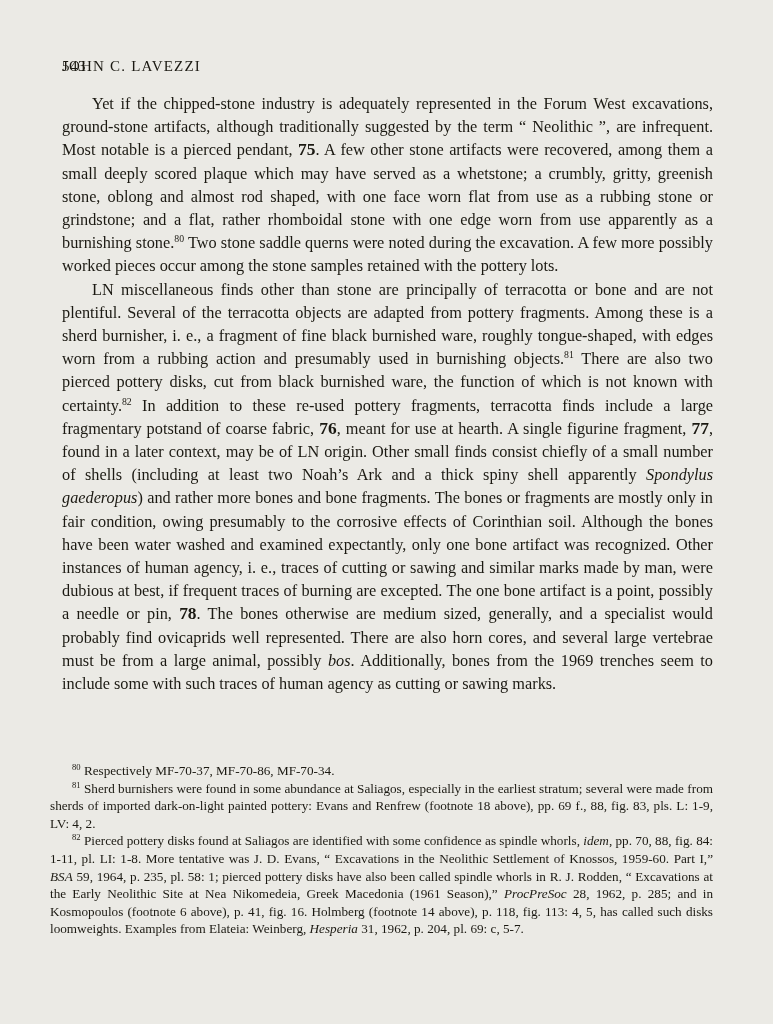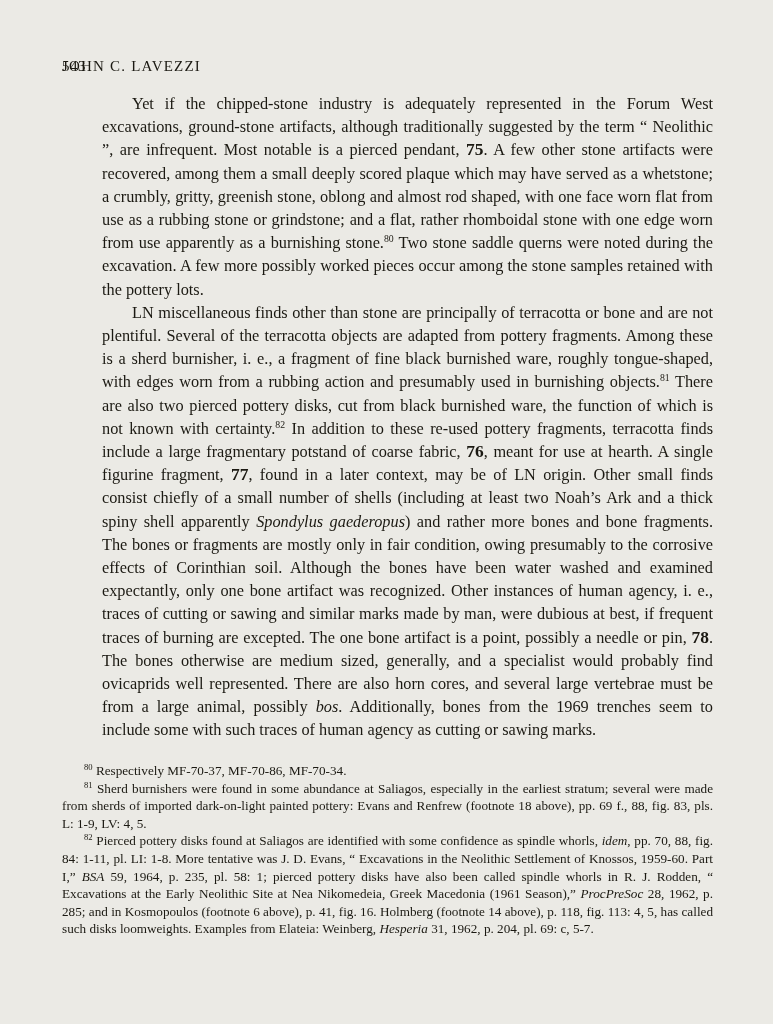--- a/index.html
+++ b/index.html
@@ -35,34 +35,34 @@
   }
   .body-text {
     position: absolute;
     top: 92px;
     left: 62px;
     right: 60px;
     text-align: justify;
     font-size: 16.3px;
     line-height: 23.2px;
   }
-  .body-text p.para { text-indent: 30px; margin-left: 40px; }
+  .body-text p.para { text-indent: 30px; }
   .body-text sup {
     font-size: 0.6em;
     vertical-align: super;
     line-height: 0;
   }
   .body-text b {
     font-weight: bold;
     font-size: 1.07em;
   }
   .footnotes {
     position: absolute;
     top: 762px;
-    left: 62px;
+    left: 50px;
     right: 60px;
     text-align: justify;
     font-size: 13.2px;
     line-height: 17.6px;
   }
   .footnotes p.fn { text-indent: 22px; }
   .footnotes sup {
     font-size: 0.65em;
     vertical-align: super;
     line-height: 0;
@@ -79,17 +79,17 @@
     <span class="running-head">JOHN C. LAVEZZI</span>
   </div>
 
   <div class="body-text">
       <p class="para"><span>Yet if the chipped-stone industry is adequately represented in the Forum West excavations, ground-stone artifacts, although traditionally suggested by the term “ Neolithic ”, are infrequent.  Most notable is a pierced pendant, </span><b>75</b><span>.  A few other stone artifacts were recovered, among them a small deeply scored plaque which may have served as a whetstone; a crumbly, gritty, greenish stone, oblong and almost rod shaped, with one face worn flat from use as a rubbing stone or grindstone; and a flat, rather rhomboidal stone with one edge worn from use apparently as a burnishing stone.</span><sup>80</sup><span>  Two stone saddle querns were noted during the excavation.  A few more possibly worked pieces occur among the stone samples retained with the pottery lots.</span></p>
       <p class="para"><span>LN miscellaneous finds other than stone are principally of terracotta or bone and are not plentiful.  Several of the terracotta objects are adapted from pottery fragments.  Among these is a sherd burnisher, i. e., a fragment of fine black burnished ware, roughly tongue-shaped, with edges worn from a rubbing action and presumably used in burnishing objects.</span><sup>81</sup><span>  There are also two pierced pottery disks, cut from black burnished ware, the function of which is not known with certainty.</span><sup>82</sup><span>  In addition to these re-used pottery fragments, terracotta finds include a large fragmentary potstand of coarse fabric, </span><b>76</b><span>, meant for use at hearth.  A single figurine fragment, </span><b>77</b><span>, found in a later context, may be of LN origin.  Other small finds consist chiefly of a small number of shells (including at least two Noah’s Ark and a thick spiny shell apparently </span><i>Spondylus gaederopus</i><span>) and rather more bones and bone fragments.  The bones or fragments are mostly only in fair condition, owing presumably to the corrosive effects of Corinthian soil.  Although the bones have been water washed and examined expectantly, only one bone artifact was recognized.  Other instances of human agency, i. e., traces of cutting or sawing and similar marks made by man, were dubious at best, if frequent traces of burning are excepted.  The one bone artifact is a point, possibly a needle or pin, </span><b>78</b><span>.  The bones otherwise are medium sized, generally, and a specialist would probably find ovicaprids well represented.  There are also horn cores, and several large vertebrae must be from a large animal, possibly </span><i>bos</i><span>.  Additionally, bones from the 1969 trenches seem to include some with such traces of human agency as cutting or sawing marks.</span></p>
     </div>
 
   <div class="footnotes">
       <p class="fn"><sup>80</sup><span> Respectively MF-70-37, MF-70-86, MF-70-34.</span></p>
-      <p class="fn"><sup>81</sup><span> Sherd burnishers were found in some abundance at Saliagos, especially in the earliest stratum; several were made from sherds of imported dark-on-light painted pottery: Evans and Renfrew (footnote 18 above), pp. 69 f., 88, fig. 83, pls. L: 1-9, LV: 4, 5.</span></p>
+      <p class="fn"><sup>81</sup><span> Sherd burnishers were found in some abundance at Saliagos, especially in the earliest stratum; several were made from sherds of imported dark-on-light painted pottery: Evans and Renfrew (footnote 18 above), pp. 69 f., 88, fig. 83, pls. L: 1-9, LV: 4, 2.</span></p>
       <p class="fn"><sup>82</sup><span> Pierced pottery disks found at Saliagos are identified with some confidence as spindle whorls, </span><i>idem</i><span>, pp. 70, 88, fig. 84: 1-11, pl. LI: 1-8.  More tentative was J. D. Evans, “ Excavations in the Neolithic Settlement of Knossos, 1959-60.  Part I,” </span><i>BSA</i><span> 59, 1964, p. 235, pl. 58: 1; pierced pottery disks have also been called spindle whorls in R. J. Rodden, “ Excavations at the Early Neolithic Site at Nea Nikomedeia, Greek Macedonia (1961 Season),” </span><i>ProcPreSoc</i><span> 28, 1962, p. 285; and in Kosmopoulos (footnote 6 above), p. 41, fig. 16.  Holmberg (footnote 14 above), p. 118, fig. 113: 4, 5, has called such disks loomweights.  Examples from Elateia: Weinberg, </span><i>Hesperia</i><span> 31, 1962, p. 204, pl. 69: c, 5-7.</span></p>
     </div>
 
 </div>
 
 </body></html>

